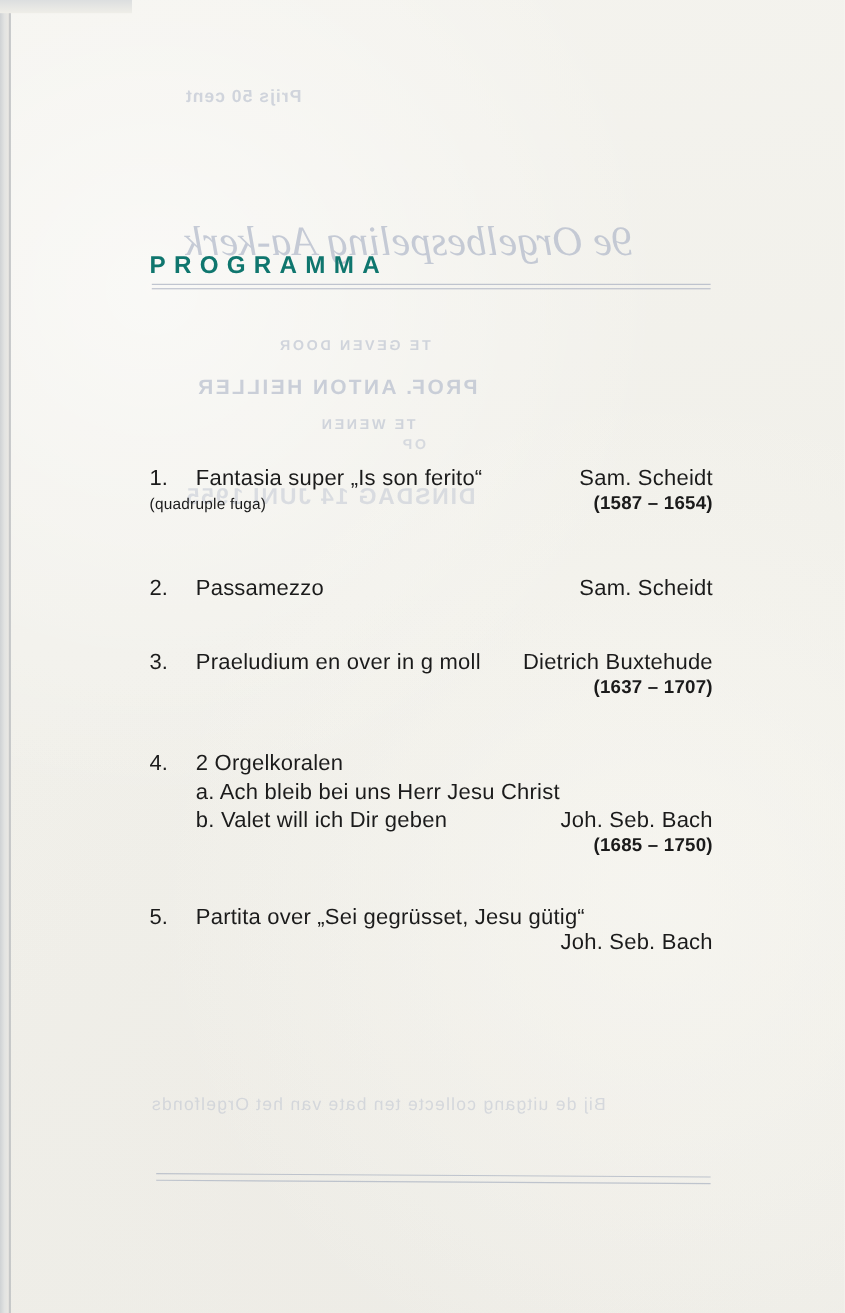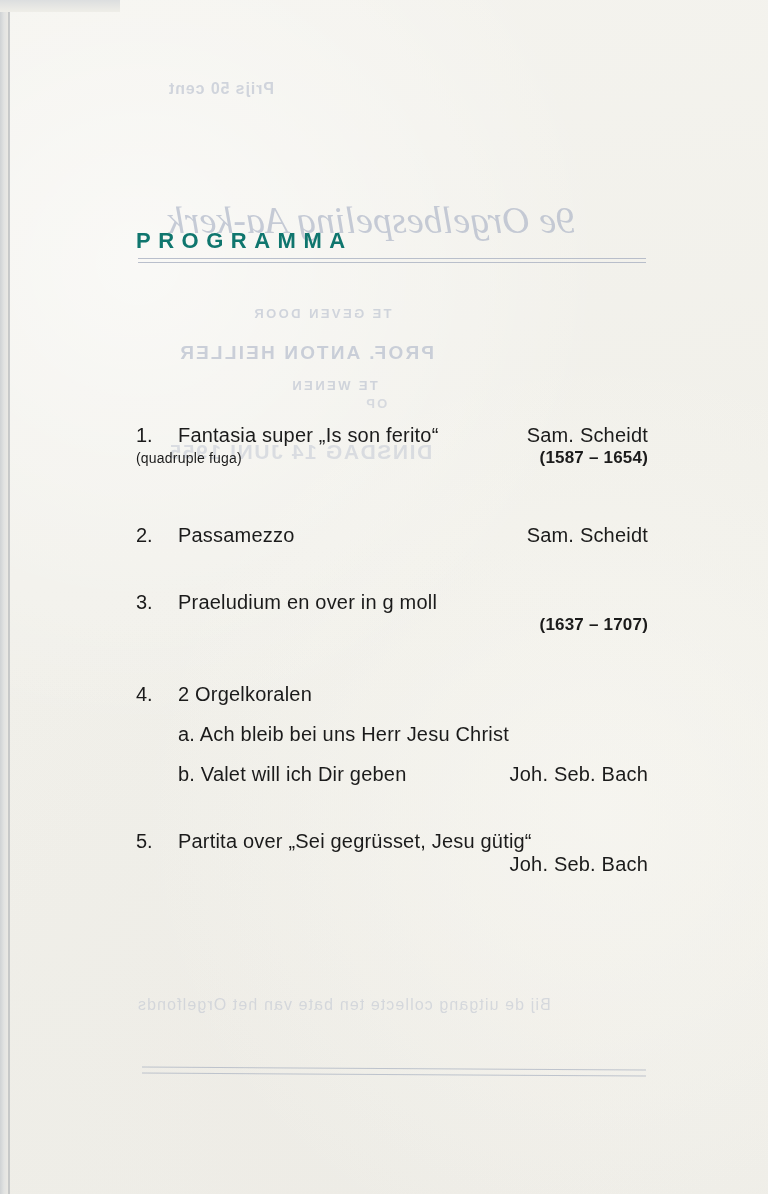--- a/index.html
+++ b/index.html
@@ -222,21 +222,21 @@
     text-align: right;
     margin-top: 1px;
     font-size: 17px;
     font-weight: 700;
     letter-spacing: 0.2px;
   }
   .subline-row {
     display: flex;
     align-items: flex-start;
     margin-left: 42px;
-    margin-top: 17px;
+    margin-top: 3px;
     white-space: nowrap;
   }
   .subline-text {
     font-size: 20px;
     font-weight: 500;
     letter-spacing: 0.2px;
   }
   .composer-line {
     text-align: right;
     font-size: 20px;
@@ -295,38 +295,40 @@
         <span class="item-composer">Sam. Scheidt</span>
       </div>
     </div>
 
     <div class="spacer-2"></div>
 
     <div class="item">
       <div class="item-row">
         <span class="item-num">3.</span>
         <span class="item-title">Praeludium en over in g moll</span>
+        <span class="item-composer">Dietrich Buxtehude</span>
       </div>
       <div class="item-dates">(1637 – 1707)</div>
     </div>
 
     <div class="spacer-3"></div>
 
     <div class="item">
       <div class="item-row">
         <span class="item-num">4.</span>
         <span class="item-title">2 Orgelkoralen</span>
       </div>
       <div class="subline-row">
         <span class="subline-text">a. Ach bleib bei uns Herr Jesu Christ</span>
       </div>
       <div class="subline-row">
         <span class="subline-text">b. Valet will ich Dir geben</span>
         <span class="item-composer">Joh. Seb. Bach</span>
       </div>
+      <div class="item-dates">(1685 – 1750)</div>
     </div>
 
     <div class="spacer-4"></div>
 
     <div class="item">
       <div class="item-row">
         <span class="item-num">5.</span>
         <span class="item-title">Partita over „Sei gegrüsset, Jesu gütig“</span>
       </div>
       <div class="composer-line">Joh. Seb. Bach</div>

